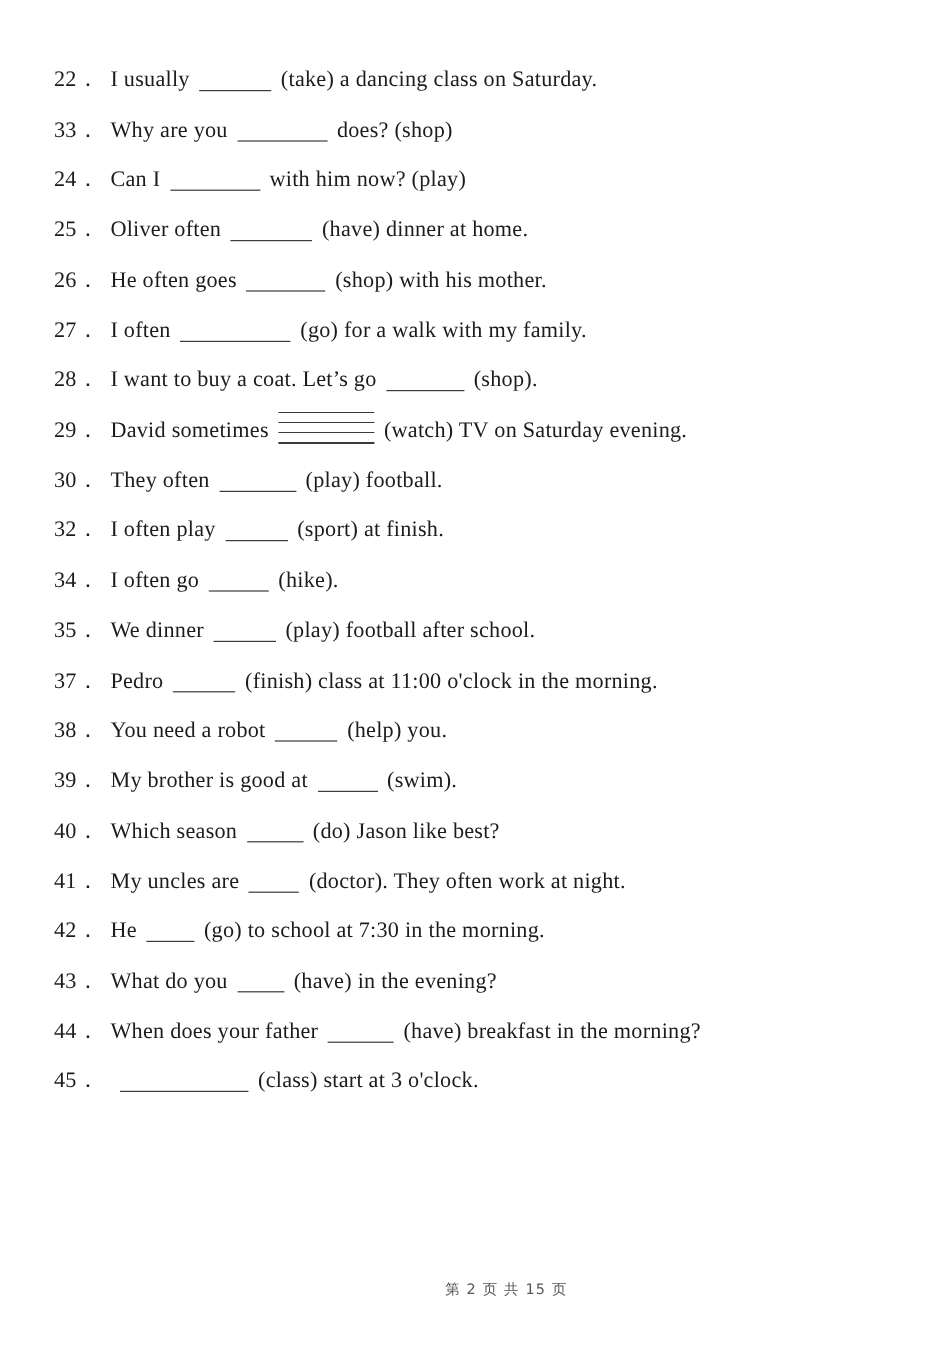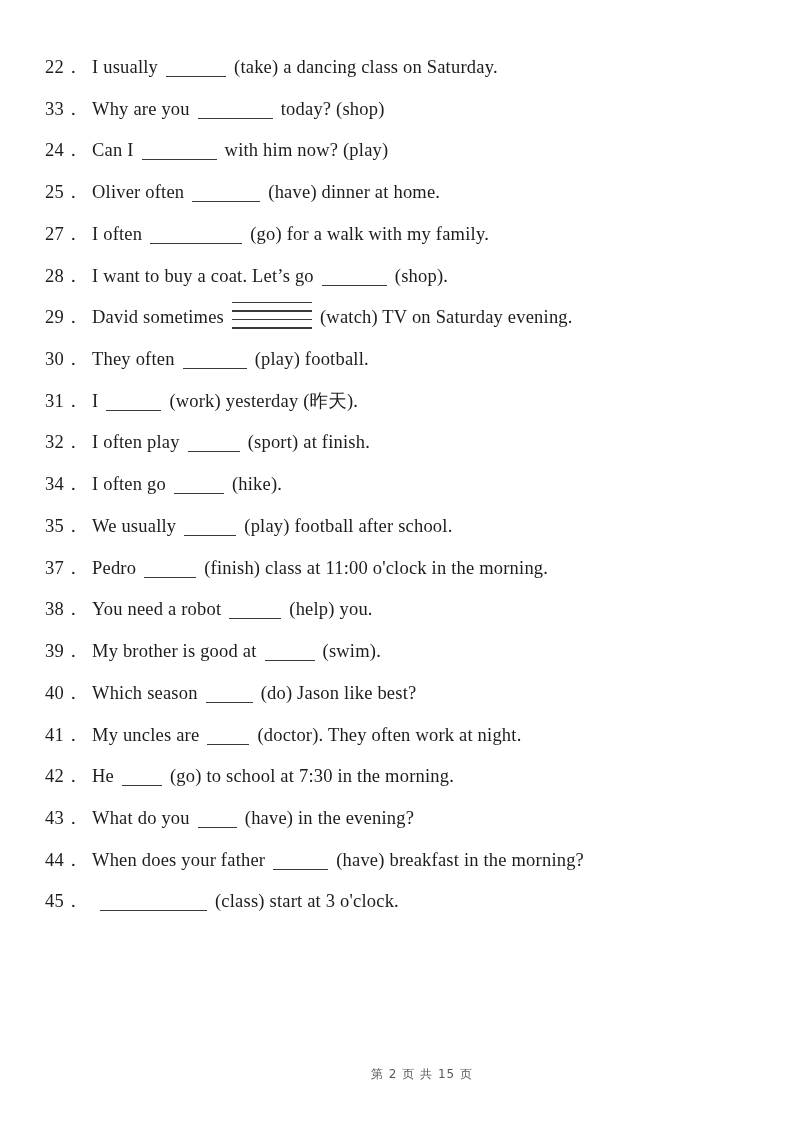--- a/index.html
+++ b/index.html
@@ -68,31 +68,31 @@
     letter-spacing:1px;
     color:var(--footer);
   }
 </style>
 </head>
 <body>
 
 <div class="page">
   <div class="content">
       <div class="item"><span class="num">22．</span><span class="txt">I usually</span><span class="blank" style="width: 60px;"></span><span class="txt">(take) a dancing class on Saturday.</span></div>
-      <div class="item"><span class="num">33．</span><span class="txt">Why are you</span><span class="blank" style="width: 75px;"></span><span class="txt">today? (shop)</span></div>
+      <div class="item"><span class="num">33．</span><span class="txt">Why are you</span><span class="blank" style="width: 75px;"></span><span class="txt">does? (shop)</span></div>
       <div class="item"><span class="num">24．</span><span class="txt">Can I</span><span class="blank" style="width: 75px;"></span><span class="txt">with him now? (play)</span></div>
       <div class="item"><span class="num">25．</span><span class="txt">Oliver often</span><span class="blank" style="width: 68px;"></span><span class="txt">(have) dinner at home.</span></div>
+      <div class="item"><span class="num">26．</span><span class="txt">He often goes</span><span class="blank" style="width: 66px;"></span><span class="txt">(shop) with his mother.</span></div>
       <div class="item"><span class="num">27．</span><span class="txt">I often</span><span class="blank" style="width: 92px;"></span><span class="txt">(go) for a walk with my family.</span></div>
       <div class="item"><span class="num">28．</span><span class="txt">I want to buy a coat. Let’s go</span><span class="blank" style="width: 65px;"></span><span class="txt">(shop).</span></div>
       <div class="item"><span class="num">29．</span><span class="txt">David sometimes</span><span class="blank-stack" style="width: 80px;"></span><span class="txt">(watch) TV on Saturday evening.</span></div>
       <div class="item"><span class="num">30．</span><span class="txt">They often</span><span class="blank" style="width: 64px;"></span><span class="txt">(play) football.</span></div>
-      <div class="item"><span class="num">31．</span><span class="txt">I</span><span class="blank" style="width: 55px;"></span><span class="txt">(work) yesterday (昨天).</span></div>
       <div class="item"><span class="num">32．</span><span class="txt">I often play</span><span class="blank" style="width: 52px;"></span><span class="txt">(sport) at finish.</span></div>
       <div class="item"><span class="num">34．</span><span class="txt">I often go</span><span class="blank" style="width: 50px;"></span><span class="txt">(hike).</span></div>
-      <div class="item"><span class="num">35．</span><span class="txt">We usually</span><span class="blank" style="width: 52px;"></span><span class="txt">(play) football after school.</span></div>
+      <div class="item"><span class="num">35．</span><span class="txt">We dinner</span><span class="blank" style="width: 52px;"></span><span class="txt">(play) football after school.</span></div>
       <div class="item"><span class="num">37．</span><span class="txt">Pedro</span><span class="blank" style="width: 52px;"></span><span class="txt">(finish) class at 11:00 o'clock in the morning.</span></div>
       <div class="item"><span class="num">38．</span><span class="txt">You need a robot</span><span class="blank" style="width: 52px;"></span><span class="txt">(help) you.</span></div>
       <div class="item"><span class="num">39．</span><span class="txt">My brother is good at</span><span class="blank" style="width: 50px;"></span><span class="txt">(swim).</span></div>
       <div class="item"><span class="num">40．</span><span class="txt">Which season</span><span class="blank" style="width: 47px;"></span><span class="txt">(do) Jason like best?</span></div>
       <div class="item"><span class="num">41．</span><span class="txt">My uncles are</span><span class="blank" style="width: 42px;"></span><span class="txt">(doctor). They often work at night.</span></div>
       <div class="item"><span class="num">42．</span><span class="txt">He</span><span class="blank" style="width: 40px;"></span><span class="txt">(go) to school at 7:30 in the morning.</span></div>
       <div class="item"><span class="num">43．</span><span class="txt">What do you</span><span class="blank" style="width: 39px;"></span><span class="txt">(have) in the evening?</span></div>
       <div class="item"><span class="num">44．</span><span class="txt">When does your father</span><span class="blank" style="width: 55px;"></span><span class="txt">(have) breakfast in the morning?</span></div>
       <div class="item"><span class="num">45．</span><span class="blank" style="width: 107px;"></span><span class="txt">(class) start at 3 o'clock.</span></div>
     </div>

